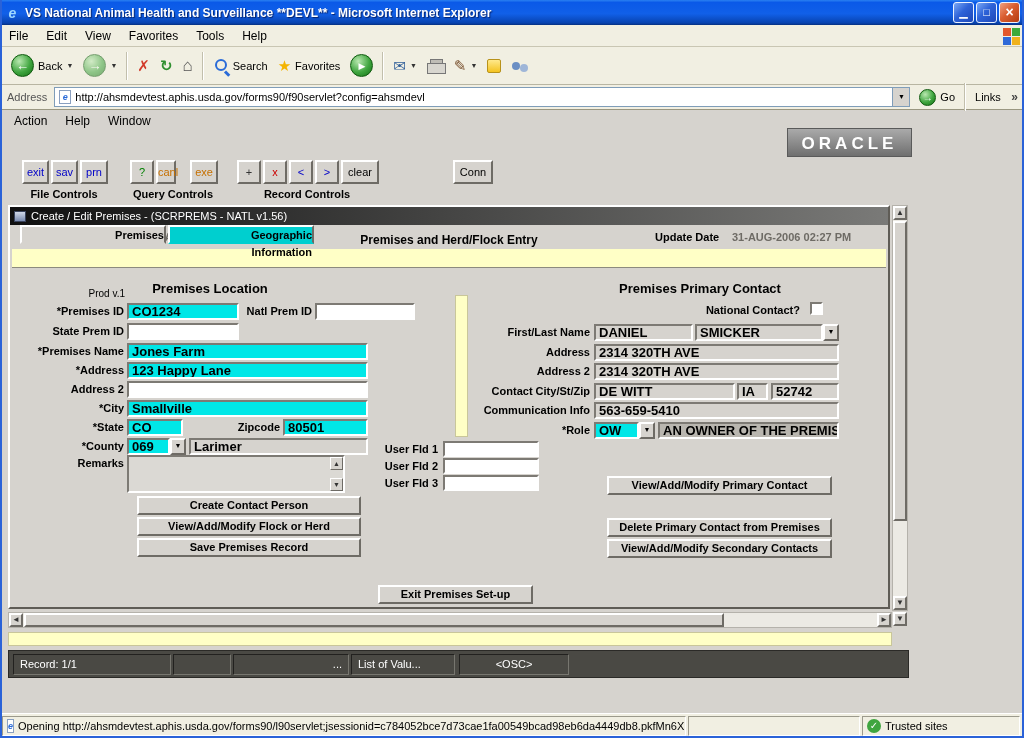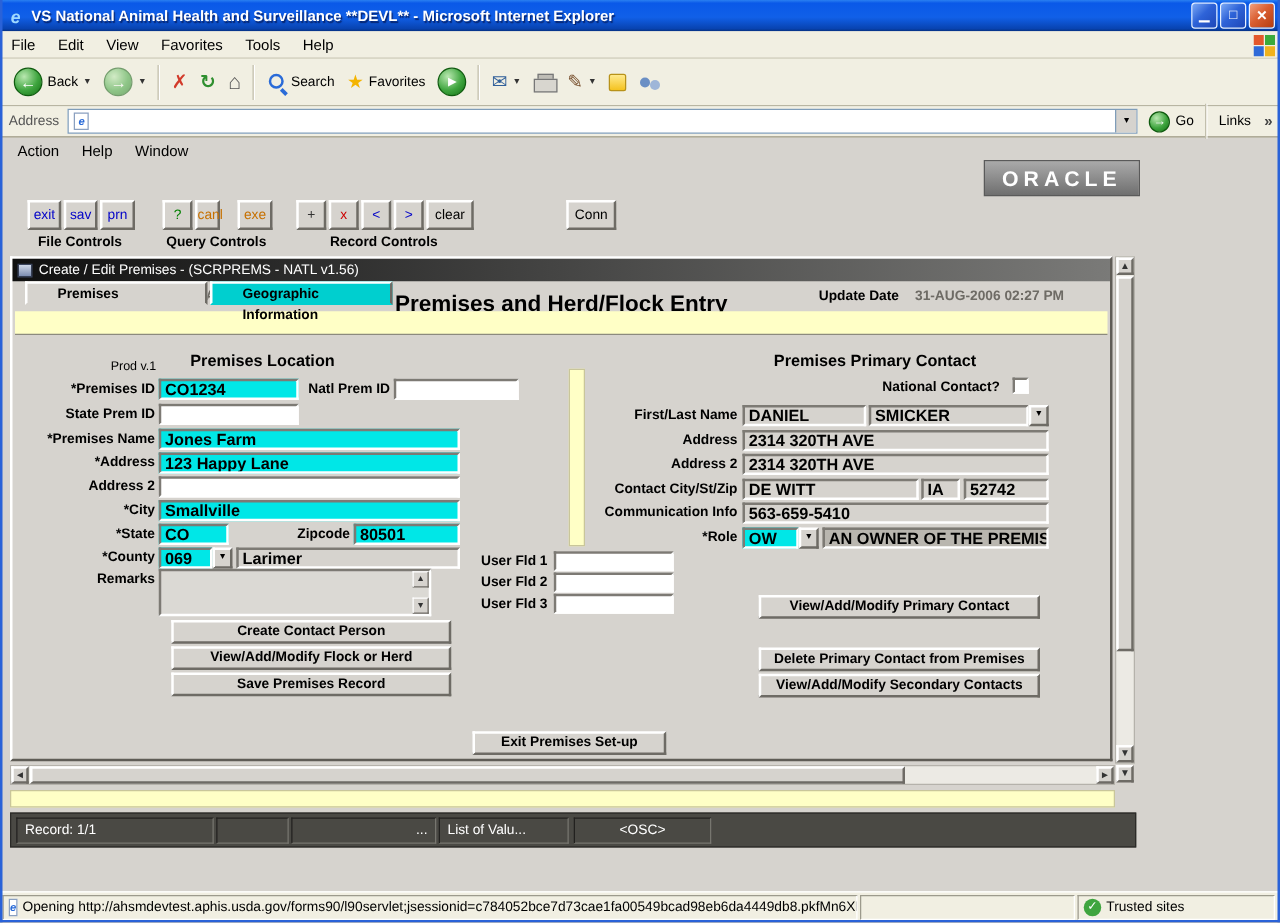--- a/index.html
+++ b/index.html
@@ -88,21 +88,21 @@
   .fld.dark  { background:#B9B6AF; }
   .dd { position:absolute; width:16px; height:17px; background:#D6D3CE; border:2px solid;
     border-color:#FFFFFF #6E6B65 #6E6B65 #FFFFFF; font-size:7px; text-align:center; line-height:12px; }
   .fbtn { position:absolute; height:19px; background:#D6D3CE; border:2px solid;
     border-color:#FFFFFF #6E6B65 #6E6B65 #FFFFFF; font-size:11px; font-weight:bold;
     text-align:center; line-height:14px; white-space:nowrap; overflow:hidden; }
   .chk { position:absolute; width:13px; height:13px; background:#fff; border:2px solid;
     border-color:#7D7A74 #FFFFFF #FFFFFF #7D7A74; }
   .tabstrip { position:absolute; left:2px; top:24px; width:874px; height:19px; background:#FFFFC6;
     border-bottom:1px solid #8C8A7E; }
-  .tab { position:absolute; top:0; height:19px; font-size:11px; font-weight:bold; text-align:left;
+  .tab { position:absolute; top:0; height:19px; font-size:11px; font-weight:bold; text-align:right;
     line-height:17px; border:2px solid; border-color:#FFFFFF #6E6B65 transparent #FFFFFF;padding-left:24px; }
   .ybar { position:absolute; background:#FFFFC6; border:1px solid #C9C69A; }
   .remarks { position:absolute; background:#DBD9D4; border:2px solid; border-color:#7D7A74 #FFFFFF #FFFFFF #7D7A74; }
   .rm-btn { position:absolute; right:0; width:13px; height:13px; background:#D6D3CE; border:1px solid;
     border-color:#fff #6E6B65 #6E6B65 #fff; font-size:7px; line-height:11px; text-align:center; color:#333; }
 
   
   .sb-track { position:absolute; background:#ECEAE4; border:1px solid #B5B2AB; }
   .sb-btn { position:absolute; width:14px; height:14px; background:#D6D3CE; border:2px solid;
     border-color:#FFFFFF #6E6B65 #6E6B65 #FFFFFF; font-size:8px; text-align:center; line-height:10px; color:#333; }
@@ -196,20 +196,21 @@
     </span>
     <span class="tbtn">
       <span class="people"></span>
     </span>
   </div>
 
   <div class="addrbar">
     <span class="addr-label">Address</span>
     <span class="addr-input">
       <span class="mini-doc">e</span>
+      <span>http://ahsmdevtest.aphis.usda.gov/forms90/f90servlet?config=ahsmdevl</span>
       <span class="addr-dd">▼</span>
     </span>
     <span class="tbtn" style="margin-left:4px">
       <span class="cir small">→</span>
       <span>Go</span>
     </span>
     <span class="tsep"></span>
     <span class="tbtn">
       <span>Links</span>
     </span>
@@ -241,21 +242,21 @@
 
   <div class="mdi">
     <div class="mdi-title">
       <span class="mdi-icon"></span>
       <span>Create / Edit Premises - (SCRPREMS - NATL v1.56)</span>
     </div>
     <div class="mdi-body">
 
       <div class="lbl" style="left:20px;top:6px;width:100px;text-align:left">Update Username</div>
       <div class="lbl" style="left:118px;top:6px;width:120px;text-align:left;color:#6E6B65">LSPADAROTRN</div>
-      <div class="sect" style="left:289px;top:8px;width:300px;font-size:18px">Premises and Herd/Flock Entry</div>
+      <div class="sect" style="left:289px;top:8px;width:300px;font-size:12px">Premises and Herd/Flock Entry</div>
       <div class="lbl" style="left:645px;top:6px;width:72px;text-align:left">Update Date</div>
       <div class="lbl" style="left:722px;top:6px;width:140px;text-align:left;color:#6E6B65">31-AUG-2006 02:27 PM</div>
 
       <div class="tabstrip"></div>
       <div class="tab" style="left:10px;width:146px;background:#D6D3CE">Premises</div>
       <div class="tab" style="left:158px;width:146px;background:#00CFCF">Geographic Information</div>
 
       <div class="lbl" style="left:30px;top:63px;width:85px;font-weight:normal;font-size:10px">Prod v.1</div>
       <div class="sect" style="left:120px;top:56px;width:160px">Premises Location</div>
       <div class="sect" style="left:560px;top:56px;width:260px">Premises Primary Contact</div>

